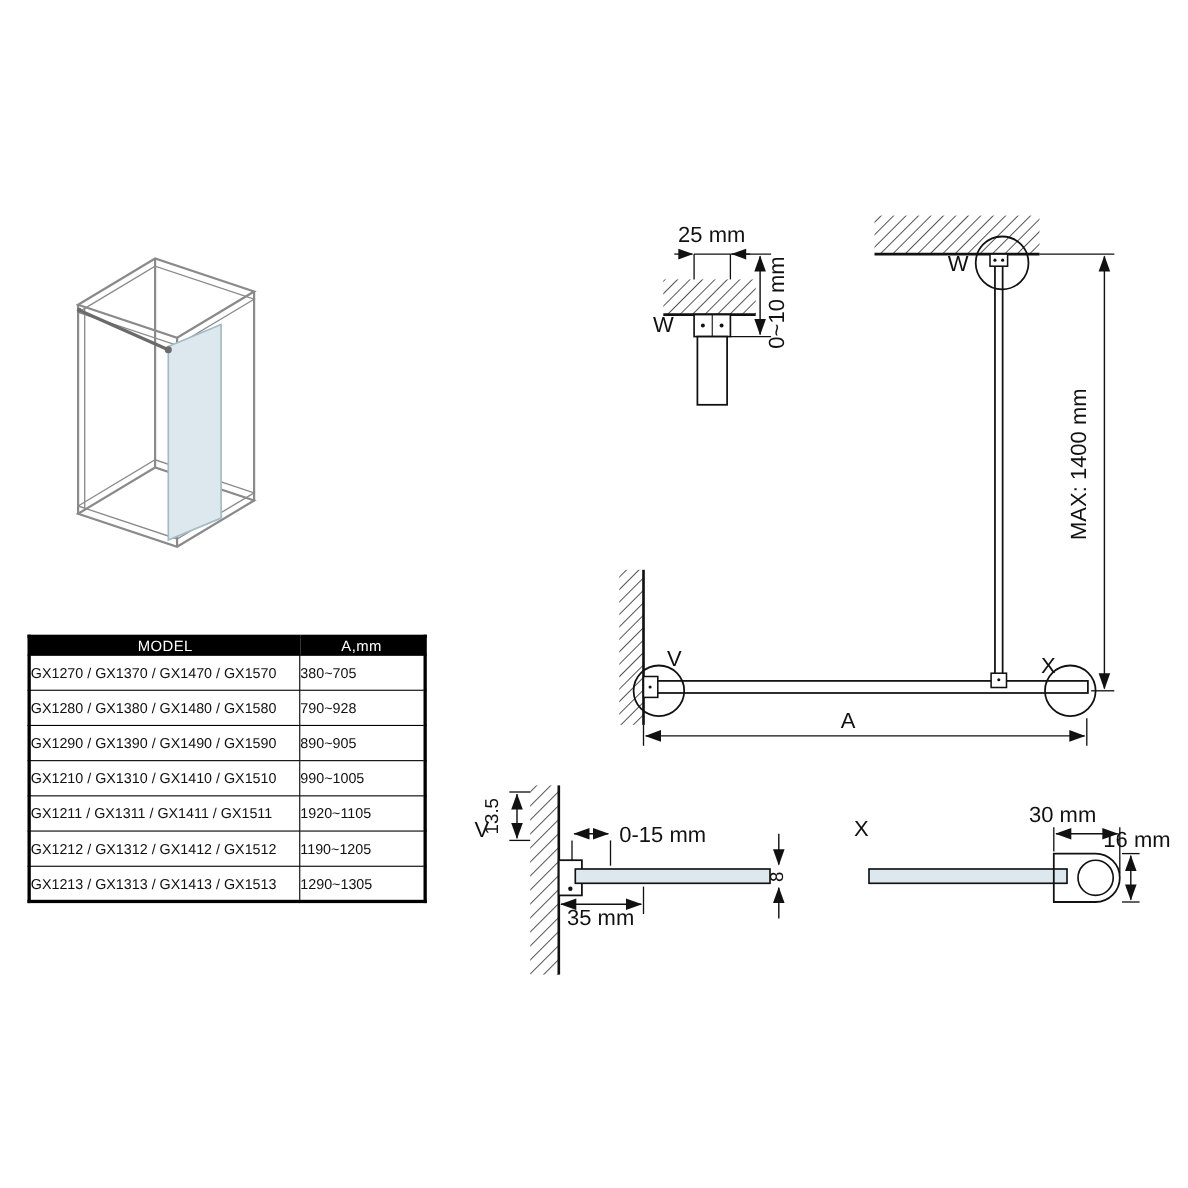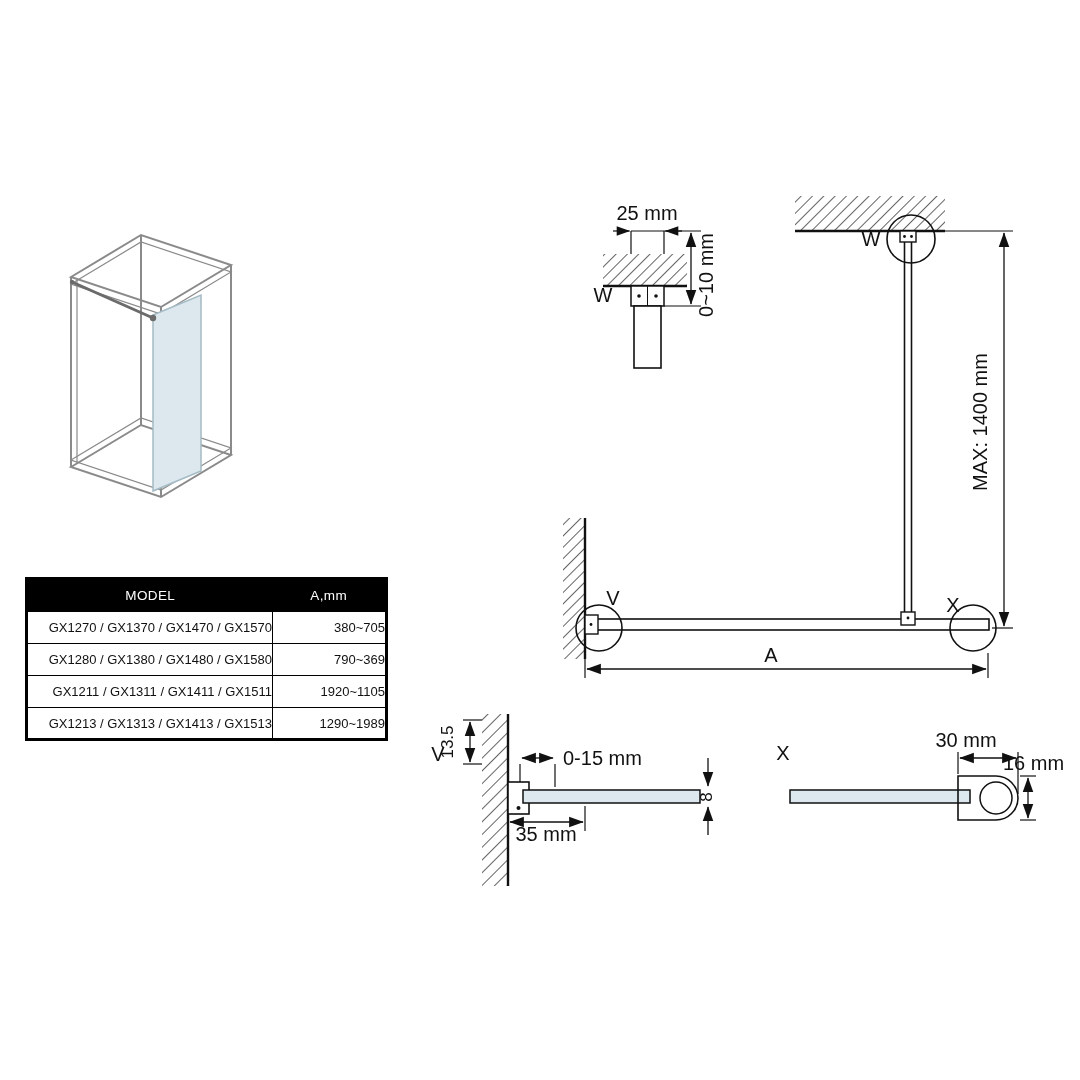--- a/index.html
+++ b/index.html
@@ -4,23 +4,23 @@
 <style>
   *{margin:0;padding:0;box-sizing:border-box}
   html,body{width:1080px;height:1080px;background:#fff;position:relative;overflow:hidden;
     font-family:"Liberation Sans","DejaVu Sans",sans-serif;color:#111}
   .abs{position:absolute}
   svg{overflow:visible}
   svg text{font-family:"Liberation Sans","DejaVu Sans",sans-serif;fill:#111}
   
   table.spec{position:absolute;left:25px;top:577px;width:360px;border-collapse:collapse;
     border:3px solid #000;table-layout:fixed;background:#fff}
-  table.spec th{background:#000;color:#fff;font-weight:normal;font-size:13.5px;height:33px;
+  table.spec th{background:#000;color:#fff;font-weight:normal;font-size:13.5px;height:17px;
     letter-spacing:.4px;border:0;text-align:center}
-  table.spec td{border:1.5px solid #000;font-size:13px;height:32px;text-align:right;
+  table.spec td{border:1.5px solid #000;font-size:13px;height:32px;text-align:left;
     white-space:nowrap;color:#111}
   col.c-model{width:246px}
   col.c-a{width:114px}
 </style>
 </head>
 <body>
 
 <svg class="abs" style="left:55px;top:205px" width="200" height="320" viewBox="0 0 200 320">
   <g fill="none" stroke="#8a8a8a" stroke-width="2">
     <polygon points="16,72 86,30 176,60 106,102"></polygon>
@@ -139,29 +139,41 @@
       <th>A,mm</th>
     </tr>
   </thead>
   <tbody>
     <tr>
       <td>GX1270 / GX1370 / GX1470 / GX1570</td>
       <td>380~705</td>
     </tr>
     <tr>
       <td>GX1280 / GX1380 / GX1480 / GX1580</td>
-      <td>790~369</td>
+      <td>790~928</td>
+    </tr>
+    <tr>
+      <td>GX1290 / GX1390 / GX1490 / GX1590</td>
+      <td>890~905</td>
+    </tr>
+    <tr>
+      <td>GX1210 / GX1310 / GX1410 / GX1510</td>
+      <td>990~1005</td>
     </tr>
     <tr>
       <td>GX1211 / GX1311 / GX1411 / GX1511</td>
       <td>1920~1105</td>
     </tr>
     <tr>
+      <td>GX1212 / GX1312 / GX1412 / GX1512</td>
+      <td>1190~1205</td>
+    </tr>
+    <tr>
       <td>GX1213 / GX1313 / GX1413 / GX1513</td>
-      <td>1290~1989</td>
+      <td>1290~1305</td>
     </tr>
   </tbody>
 </table>
 
 <svg class="abs" style="left:425px;top:700px" width="310" height="215" viewBox="0 0 310 215">
   <defs>
     <pattern id="hV" width="9" height="9" patternUnits="userSpaceOnUse" patternTransform="rotate(45)">
       <line x1="0" y1="0" x2="0" y2="9" stroke="#111" stroke-width="1.3"></line>
     </pattern>
     <marker id="aV" viewBox="0 0 10 8" markerWidth="12" markerHeight="9" refX="9.5" refY="4" orient="auto-start-reverse">

